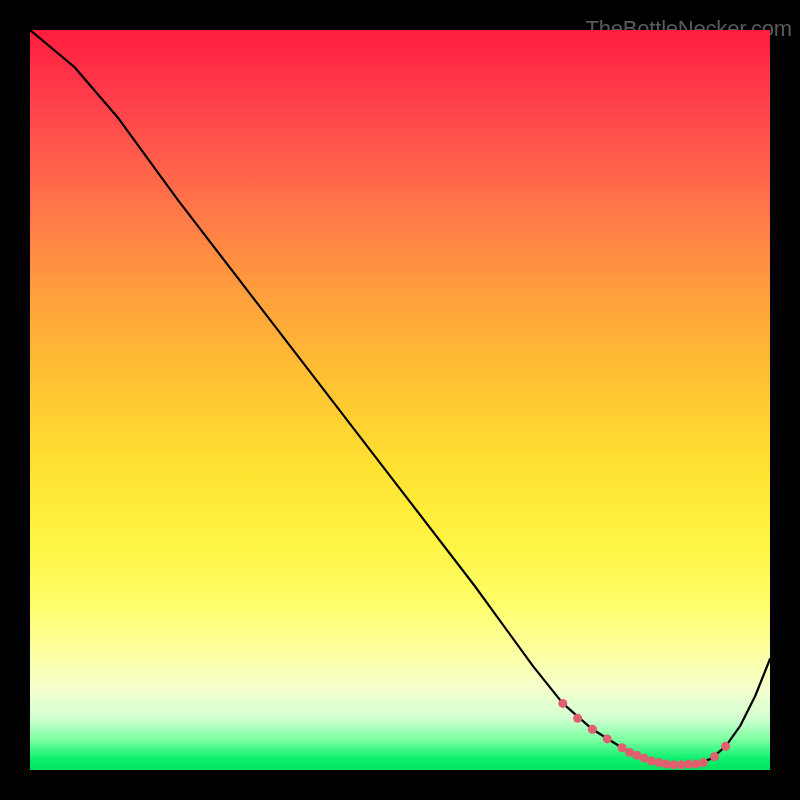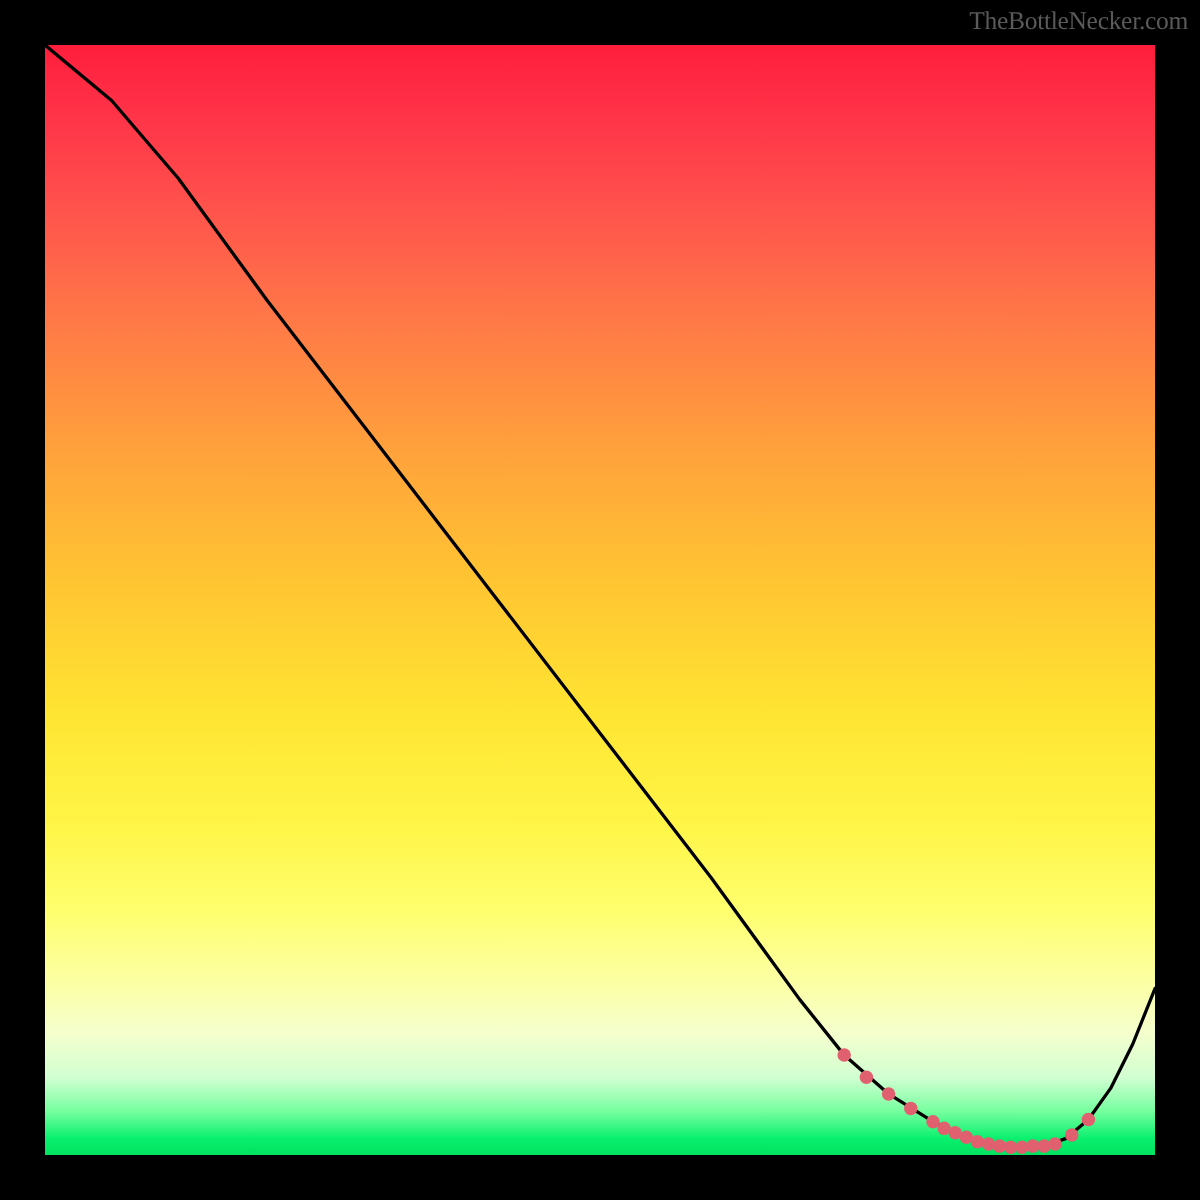--- a/index.html
+++ b/index.html
@@ -5,24 +5,24 @@
   * { margin: 0; padding: 0; box-sizing: border-box; }
   html, body { width: 800px; height: 800px; background: #000; overflow: hidden; }
   .canvas {
     position: relative;
     width: 800px;
     height: 800px;
     background: #000;
   }
   .watermark {
     position: absolute;
-    top: 4px;
+    top: 16px;
     right: 8px;
-    font-family: Liberation Serif, serif;
-    font-size: 17px;
+    font-family: Liberation Sans, sans-serif;
+    font-size: 22px;
     font-weight: 500;
     color: #5a5a5a;
     letter-spacing: -0.2px;
   }
   .plot-area {
     position: absolute;
     left: 30px;
     top: 30px;
     width: 740px;
     height: 740px;

